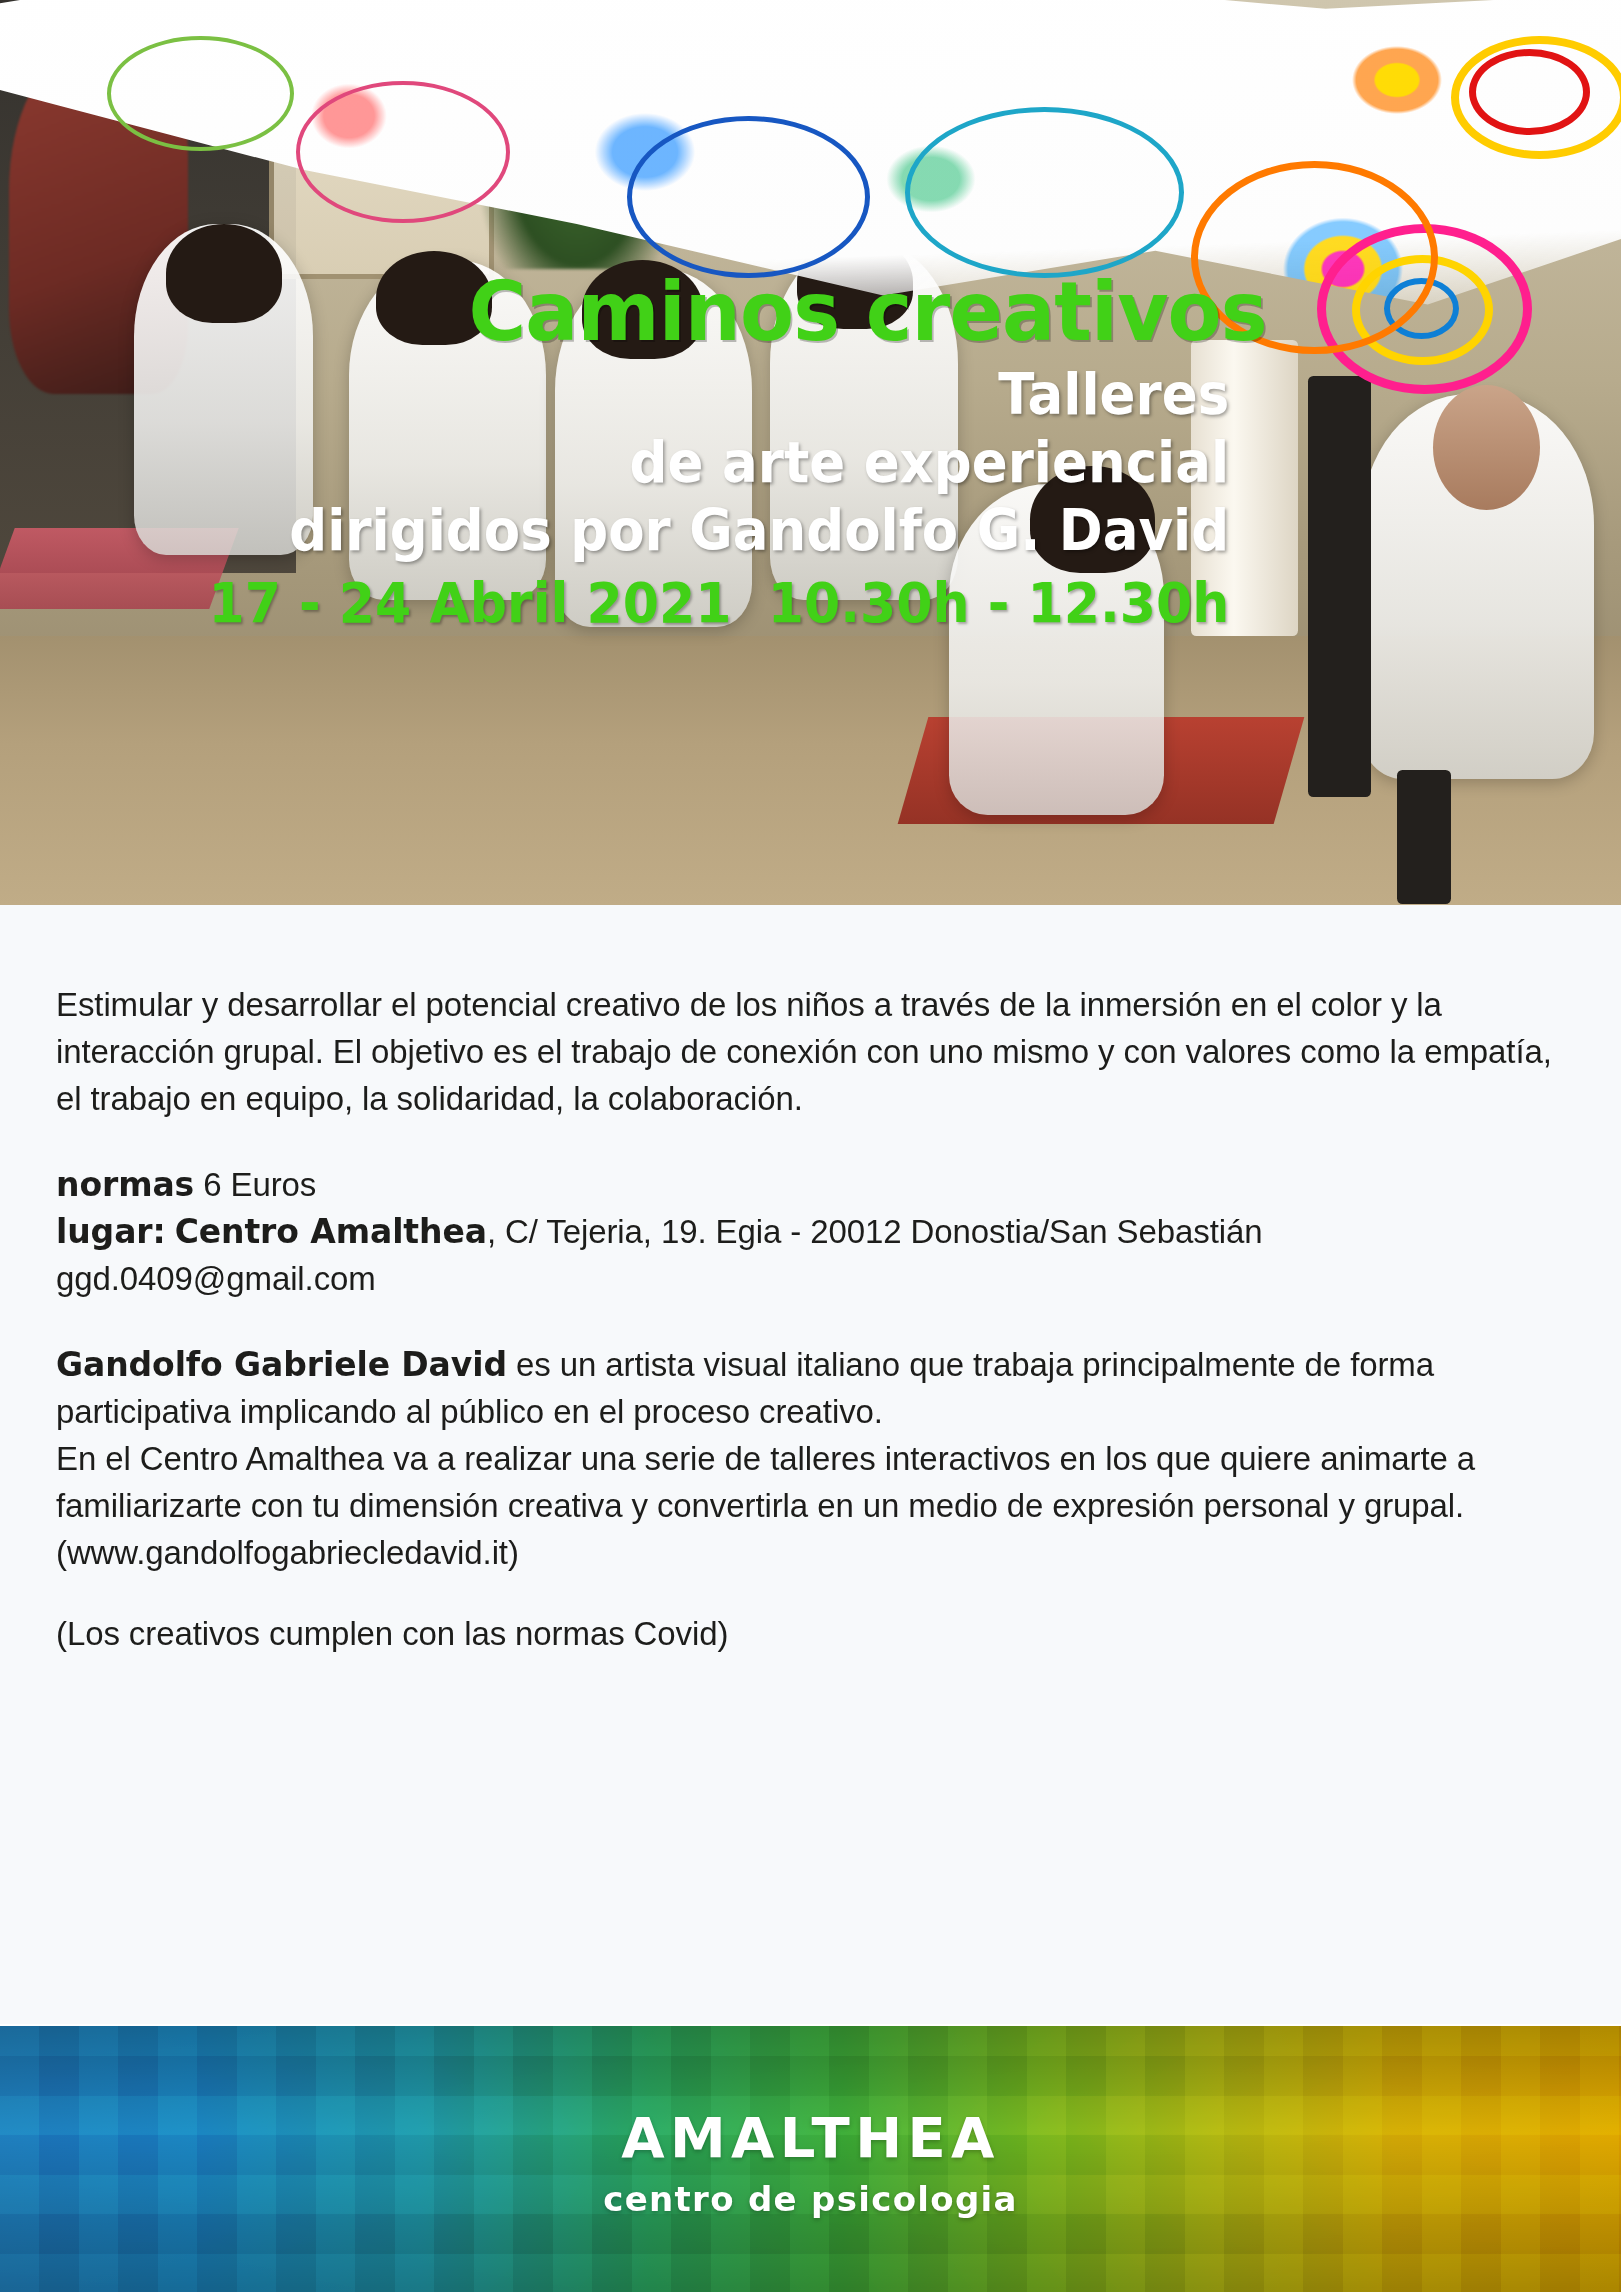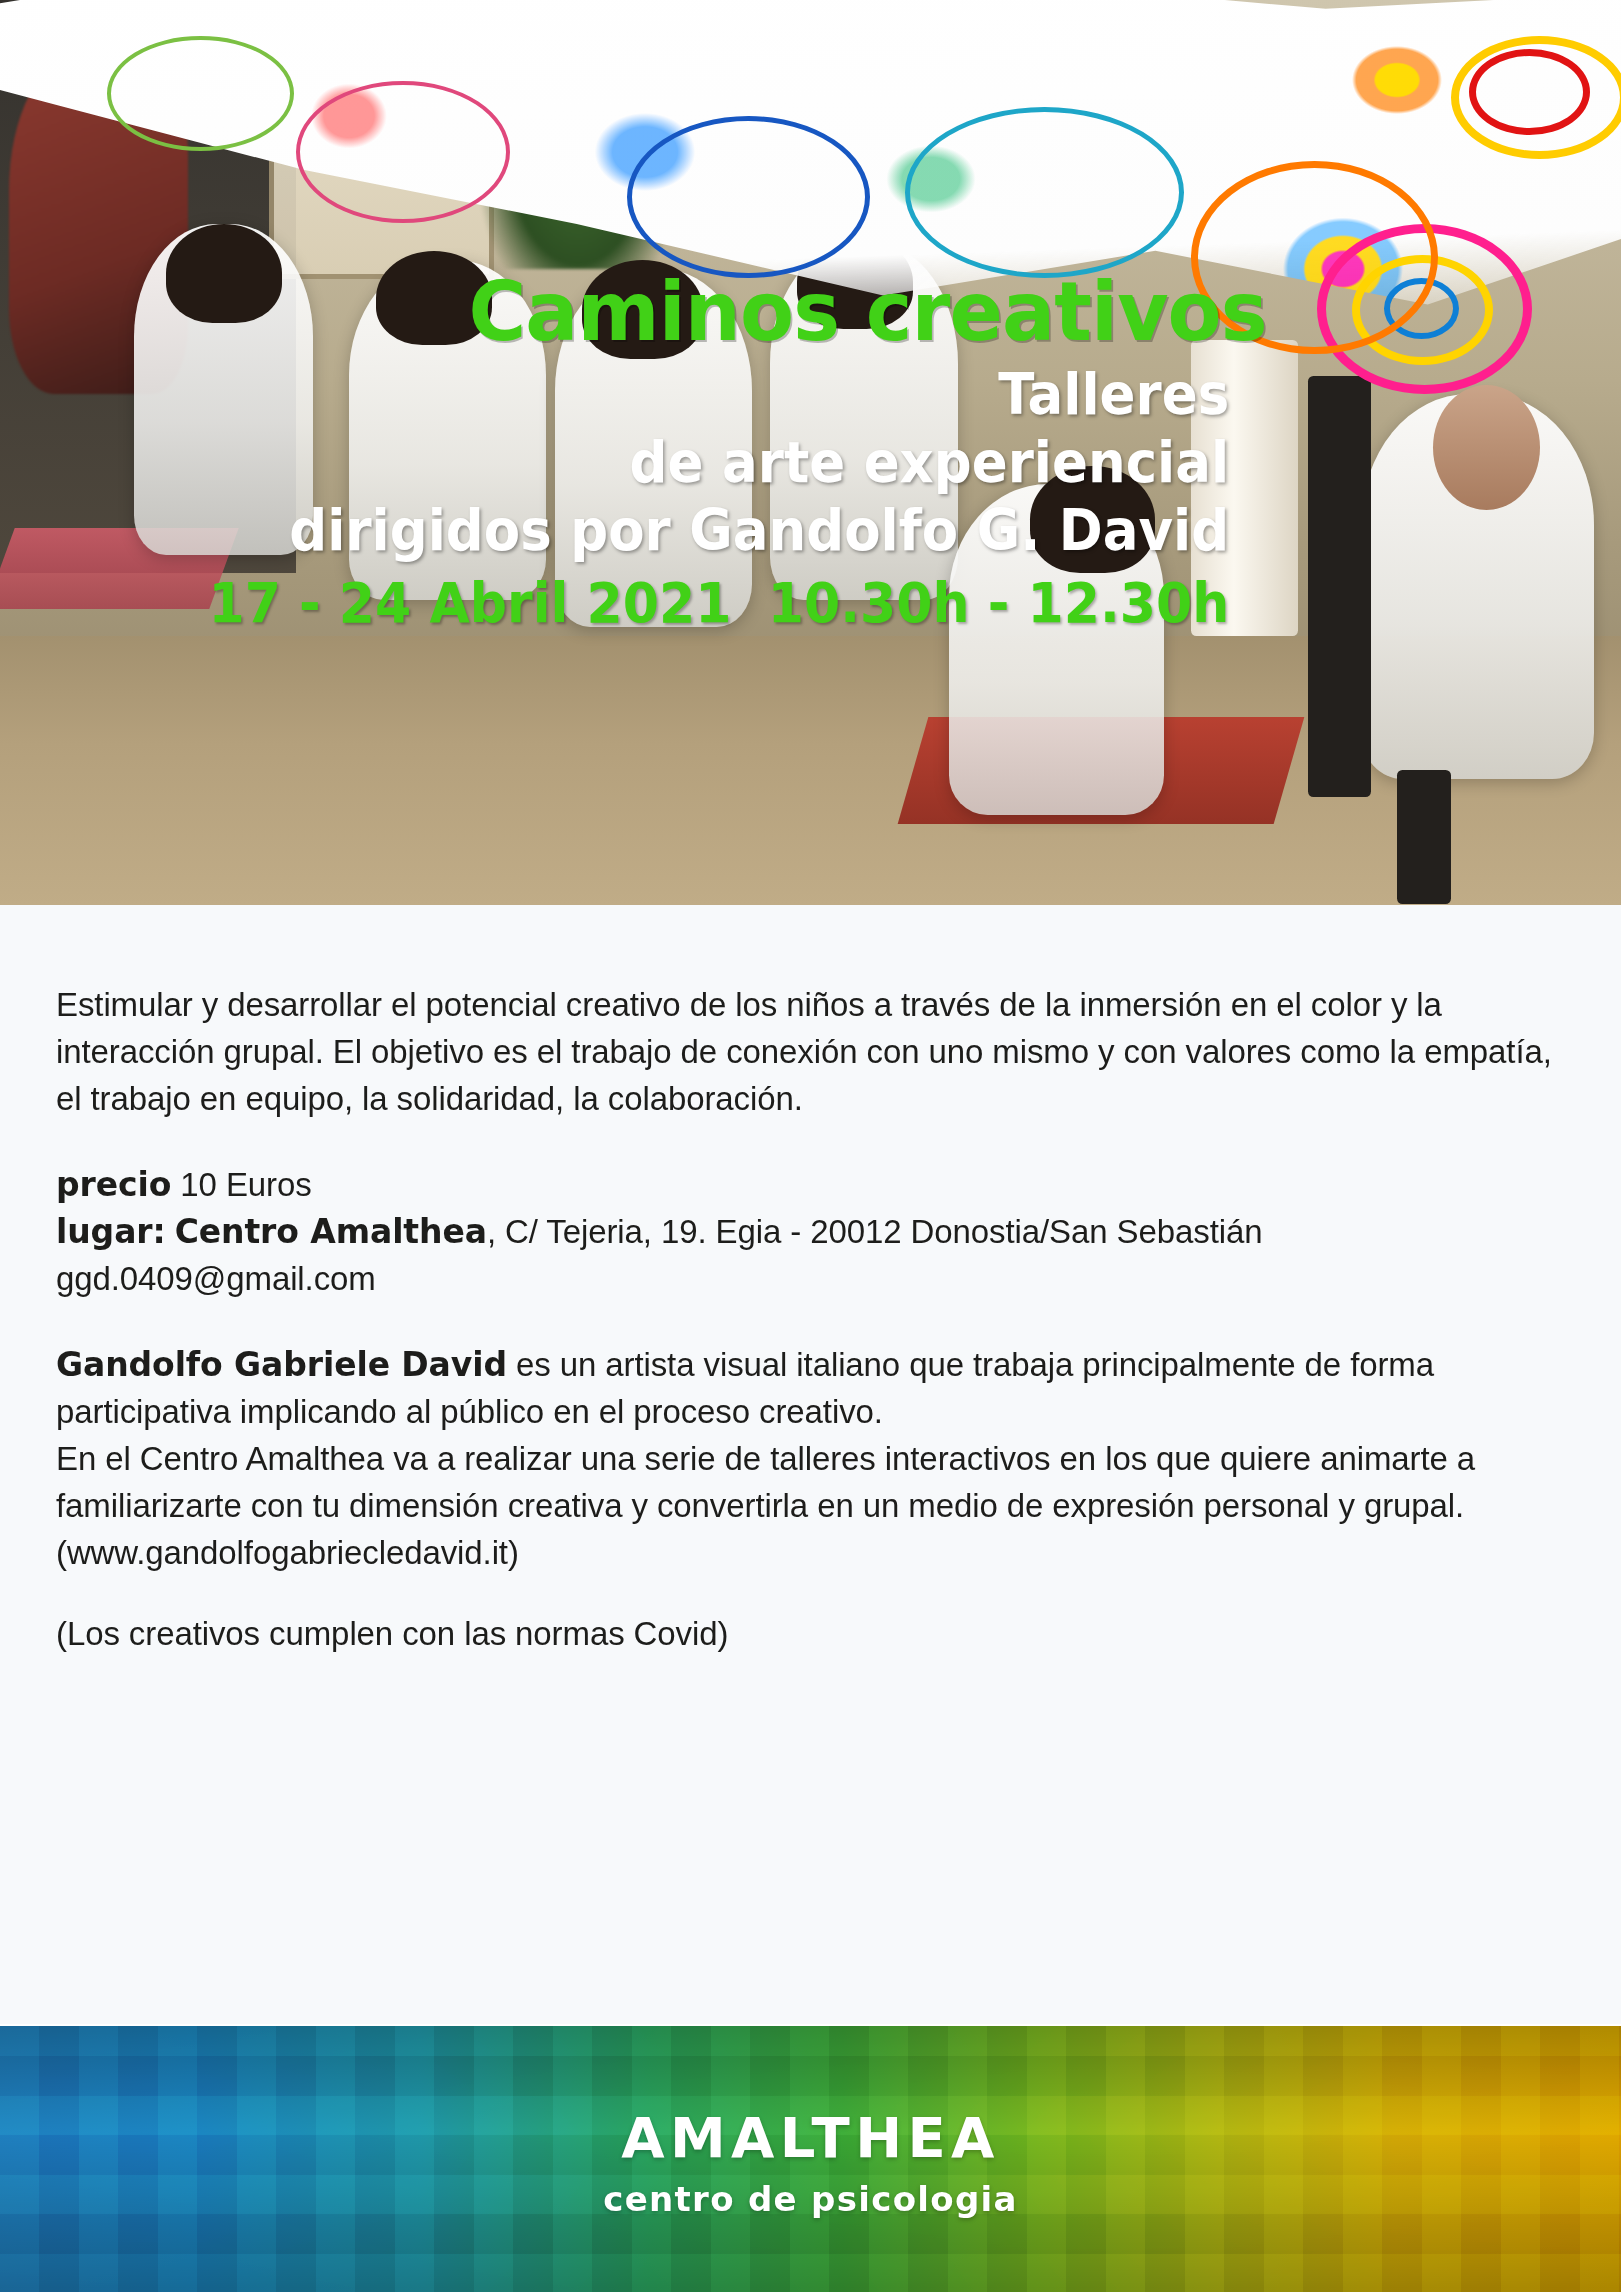--- a/index.html
+++ b/index.html
@@ -315,21 +315,21 @@
   </div>
 </div>
 
 <div class="content">
 
   <p class="para">Estimular y desarrollar el potencial creativo de los niños a través de la inmersión en el color y la interacción grupal. El objetivo es el trabajo de conexión con uno mismo y con valores como la empatía, el trabajo en equipo, la solidaridad, la colaboración.</p>
 
   <div class="gap"></div>
 
   <div class="para">
-    <span class="lbl">precio</span><span> 10 Euros</span>
+    <span class="lbl">normas</span><span> 6 Euros</span>
   </div>
 
   <div class="para">
     <span class="lbl">lugar:</span>
     <span class="lbl">Centro Amalthea</span><span>, C/ Tejeria, 19. Egia - 20012 Donostia/San Sebastián</span>
   </div>
 
 
   <div class="para">ggd.0409@gmail.com</div>
 

